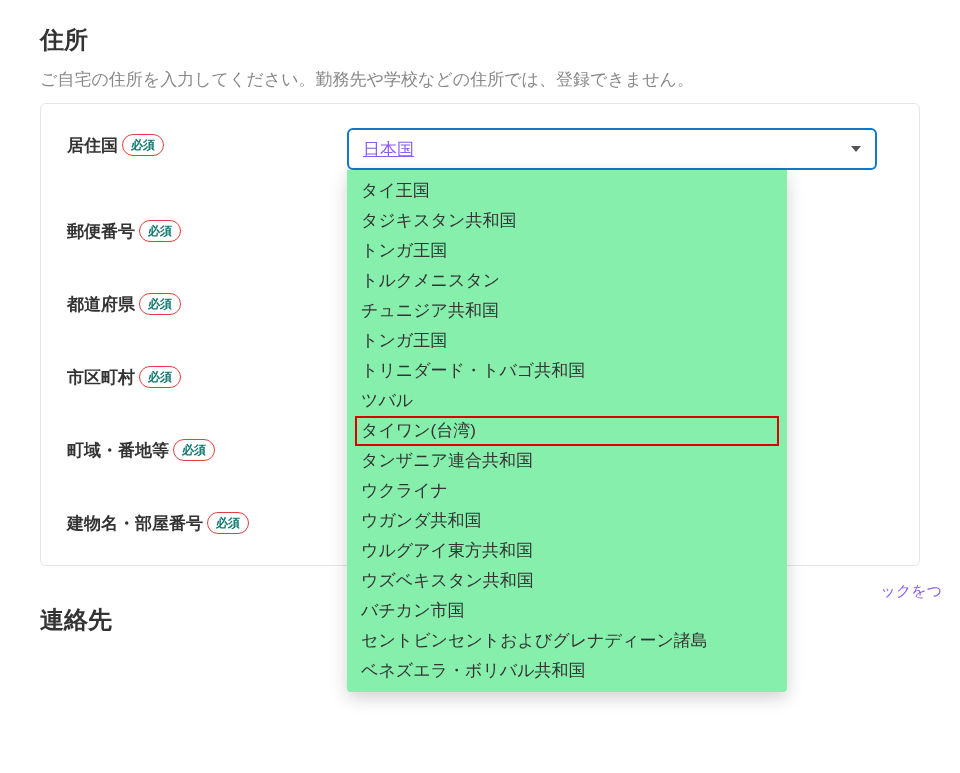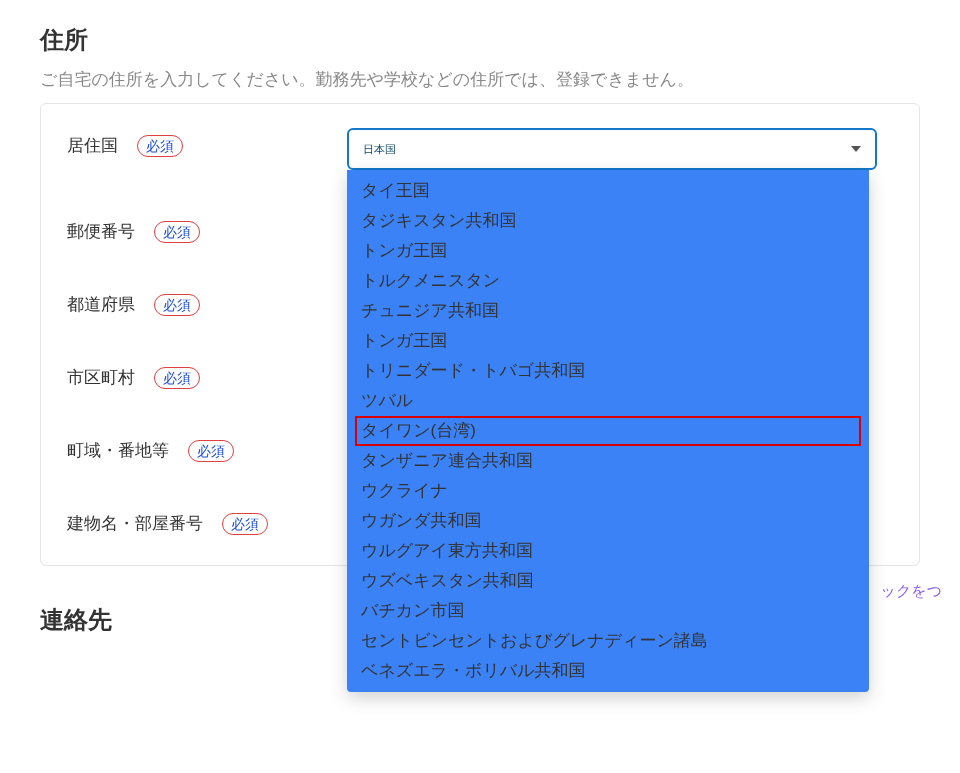--- a/index.html
+++ b/index.html
@@ -33,36 +33,37 @@
     }
     .form-row {
       display: flex;
       align-items: flex-start;
       margin-bottom: 44px;
       position: relative;
     }
     .form-row:last-child { margin-bottom: 0; }
     .label-cell {
       display: flex;
-      align-items: center;
-      gap: 19px;
+      align-items: flex-start;
+      gap: 4px;
       width: 280px;
       flex-shrink: 0;
       padding-top: 6px;
+      font-weight: bold;
     }
     .label-text {
       font-size: 17px;
       color: #333;
     }
     .req-badge {
       display: inline-block;
       border: 1px solid #e04040;
-      color: #1d4ed8;
+      color: #0f766e;
       border-radius: 12px;
-      font-size: 14px;
+      font-size: 12px;
       padding: 1px 8px;
       line-height: 18px;
       background: #fff;
     }
     .field-cell {
       flex: 1;
       position: relative;
     }
     .select-box {
       width: 530px;
@@ -70,35 +71,36 @@
       border: 2px solid #1477c7;
       border-radius: 6px;
       background: #fff;
       display: flex;
       align-items: center;
       padding: 0 14px;
       justify-content: space-between;
       cursor: pointer;
     }
     .select-value {
-      font-size: 11px;
-      color: #0c4a6e;
+      font-size: 17px;
+      color: #8b5cf6;
+      text-decoration: underline;
     }
     .caret {
       width: 0; height: 0;
       border-left: 5px solid transparent;
       border-right: 5px solid transparent;
       border-top: 6px solid #555;
     }
     .dropdown {
       position: absolute;
       top: 42px;
       left: 0;
-      width: 522px;
-      background: #3b82f6;
+      width: 440px;
+      background: #86efac;
       box-shadow: 0 6px 18px rgba(0,0,0,0.18);
       border-radius: 0 0 4px 4px;
       z-index: 50;
       padding: 6px 0 6px 0;
       max-height: 560px;
       overflow: hidden;
     }
     .dropdown-item {
       padding: 2px 14px;
       font-size: 17px;

